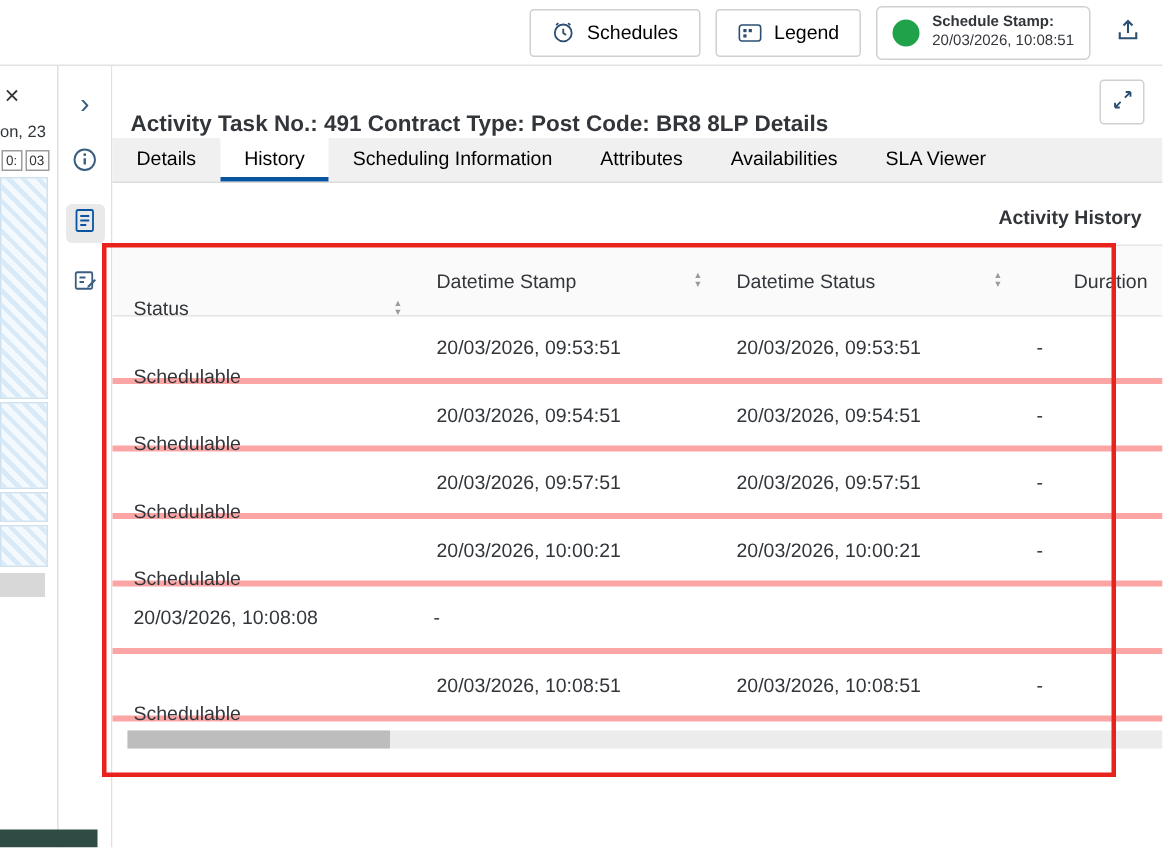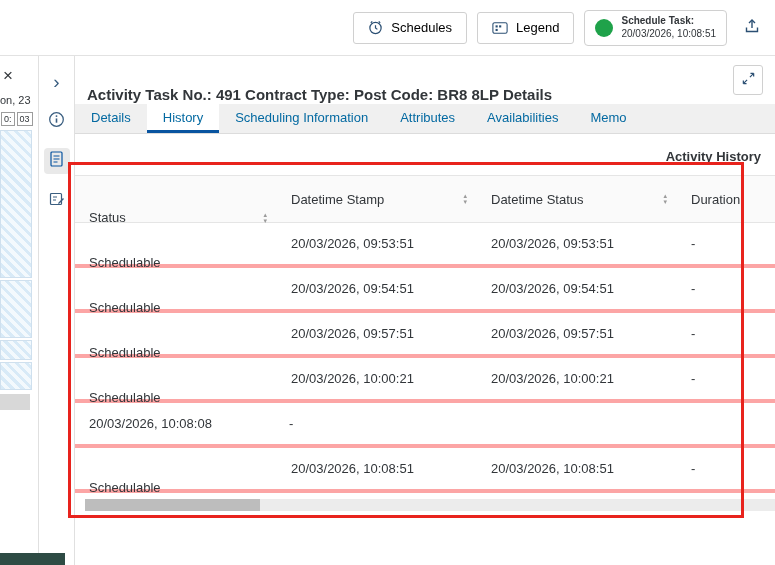--- a/index.html
+++ b/index.html
@@ -3,21 +3,21 @@
 <meta charset="utf-8">
 <style>
   * { box-sizing: border-box; }
   html,body { margin:0; padding:0; }
   body {
     width:775px; height:565px; overflow:hidden; position:relative;
     font-family:"Liberation Sans", sans-serif; color:#32363a; background:#fff;
   }
 
   
-  .topbar { height:56px; background:#fff; border-bottom:1px solid #e2e2e2;
+  .topbar { height:44px; background:#fff; border-bottom:1px solid #e2e2e2;
     display:flex; align-items:center; padding:0 8px; }
   .topbar-right { margin-left:auto; display:flex; align-items:center; gap:10px; }
   .btn { display:flex; align-items:center; gap:8px; height:32px; padding:0 14px;
     border:1px solid #d0d0d0; border-radius:3px; background:#fff; font-size:13px; cursor:pointer; }
   .btn svg { display:block; }
   .chip { display:flex; align-items:center; gap:8px; height:36px; padding:0 10px;
     border:1px solid #d0d0d0; border-radius:4px; background:#fff; }
   .chip-dot { width:18px; height:18px; border-radius:50%; background:#1fa24a; flex:none; }
   .chip-text { display:flex; flex-direction:column; line-height:1.25; }
   .chip-title { font-size:10px; font-weight:bold; }
@@ -50,33 +50,33 @@
   .chev { font-size:19px; line-height:1; color:#3a5e80; }
 
   
   .panel { flex:1; min-width:0; background:#fff; display:flex; flex-direction:column; }
   .panel-header { height:48px; display:flex; align-items:center; padding:0 12px; background:#fff; }
   .panel-title { font-size:15px; font-weight:bold; white-space:nowrap;margin-top:29px; }
   .expand-btn { margin-left:auto; width:30px; height:30px; border:1px solid #d0d0d0; border-radius:3px;
     background:#fff; display:flex; align-items:center; justify-content:center; cursor:pointer; }
 
   .tabbar { display:flex; background:#f0f0f0; border-bottom:1px solid #dcdcdc; height:30px; }
-  .tab { display:flex; align-items:center; padding:0 16px; font-size:13px; color:#0369a1;
+  .tab { display:flex; align-items:center; padding:0 16px; font-size:13px; color:#000000;
     border-bottom:3px solid transparent; cursor:pointer; white-space:nowrap; }
   .tab.active { background:#fff; border-bottom-color:#0854a0; }
 
   .section-title { font-size:13px; font-weight:bold; padding:15px 14px 11px;text-align:right; }
 
   
   .thead { display:flex; align-items:center; background:#fafafa; height:48px;
     border-top:1px solid #e5e5e5; border-bottom:1px solid #e5e5e5; }
   .th { display:flex; align-items:center; justify-content:space-between;
     padding:0 10px 0 14px; font-size:13px; color:#32363a; }
   .c1 { width:202px; flex:none;margin-top:37px; } .c2 { width:200px; flex:none; }
-  .c3 { width:200px; flex:none; } .c4 { flex:1; min-width:0; }
+  .c3 { width:200px; flex:none; } .c4 { flex:1; min-width:0;justify-content:flex-end; }
   .sort { display:flex; flex-direction:column; color:#9b9b9b; font-size:7px; line-height:6px; cursor:pointer; }
   .trow { display:flex; align-items:center; height:45px; border-bottom:4px solid #fca5a5; font-size:13px; }
   .td { padding:0 14px; white-space:nowrap; overflow:hidden; }
 
   .hscroll-track { margin:6px 0 0 10px; height:12px; background:#ececec; position:relative; }
   .hscroll-thumb { position:absolute; left:0; top:0; height:12px; width:175px; background:#bdbdbd; cursor:grab; }
 
   
   .annotation { position:absolute; left:68px; top:162px; width:676px; height:356px;
     border:3px solid #e8231d; pointer-events:none; z-index:9; }
@@ -106,21 +106,21 @@
           <rect x="4" y="4" width="2.4" height="2.4" fill="#2b4f73" stroke="none"></rect>
           <rect x="8" y="4" width="2.4" height="2.4" fill="#2b4f73" stroke="none"></rect>
           <rect x="4" y="8" width="2.4" height="2.4" fill="#2b4f73" stroke="none"></rect>
         </svg>
       </span>
       <span>Legend</span>
     </button>
     <div class="chip">
       <span class="chip-dot"></span>
       <span class="chip-text">
-        <span class="chip-title">Schedule Task:</span>
+        <span class="chip-title">Schedule Stamp:</span>
         <span class="chip-value">20/03/2026, 10:08:51</span>
       </span>
     </div>
     <button class="icon-btn">
       <span>
         <svg width="16" height="16" viewBox="0 0 16 16" fill="none" stroke="#2b4f73" stroke-width="1.4">
           <path d="M8 10V2.5"></path>
             <path d="M5 5l3-3 3 3"></path>
             <path d="M2.5 9.5v4h11v-4"></path>
         </svg>
@@ -192,21 +192,21 @@
         </span>
       </button>
     </div>
 
     <div class="tabbar">
       <div class="tab">Details</div>
       <div class="tab active">History</div>
       <div class="tab">Scheduling Information</div>
       <div class="tab">Attributes</div>
       <div class="tab">Availabilities</div>
-      <div class="tab">Memo</div>
+      <div class="tab">SLA Viewer</div>
     </div>
 
     <div class="section-title">Activity History</div>
 
     <div>
       <div class="thead">
         <div class="th c1">
           <span>Status</span>
           <span class="sort">
             <span>▴</span>

